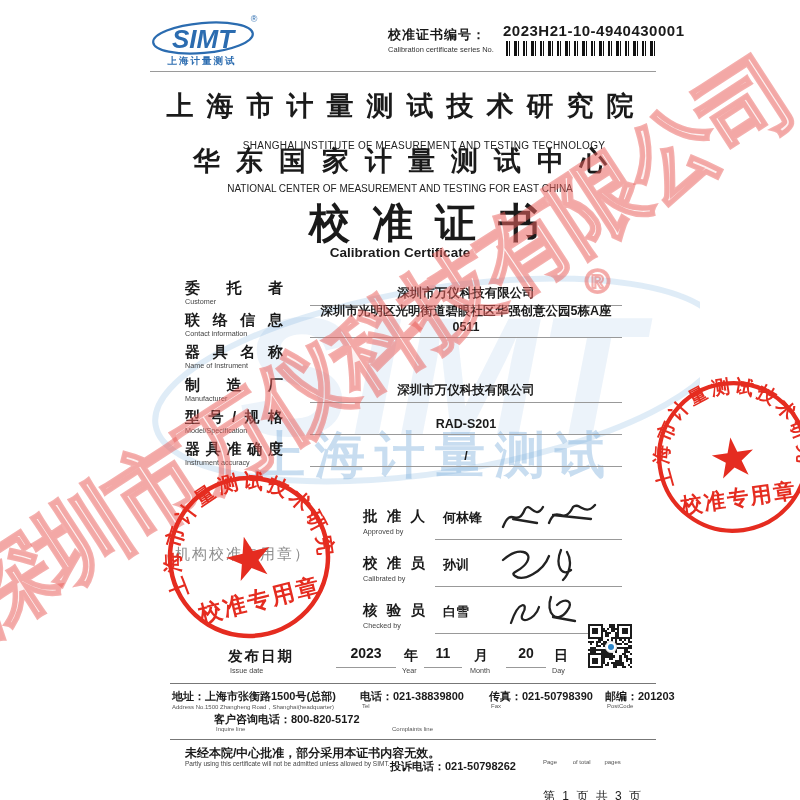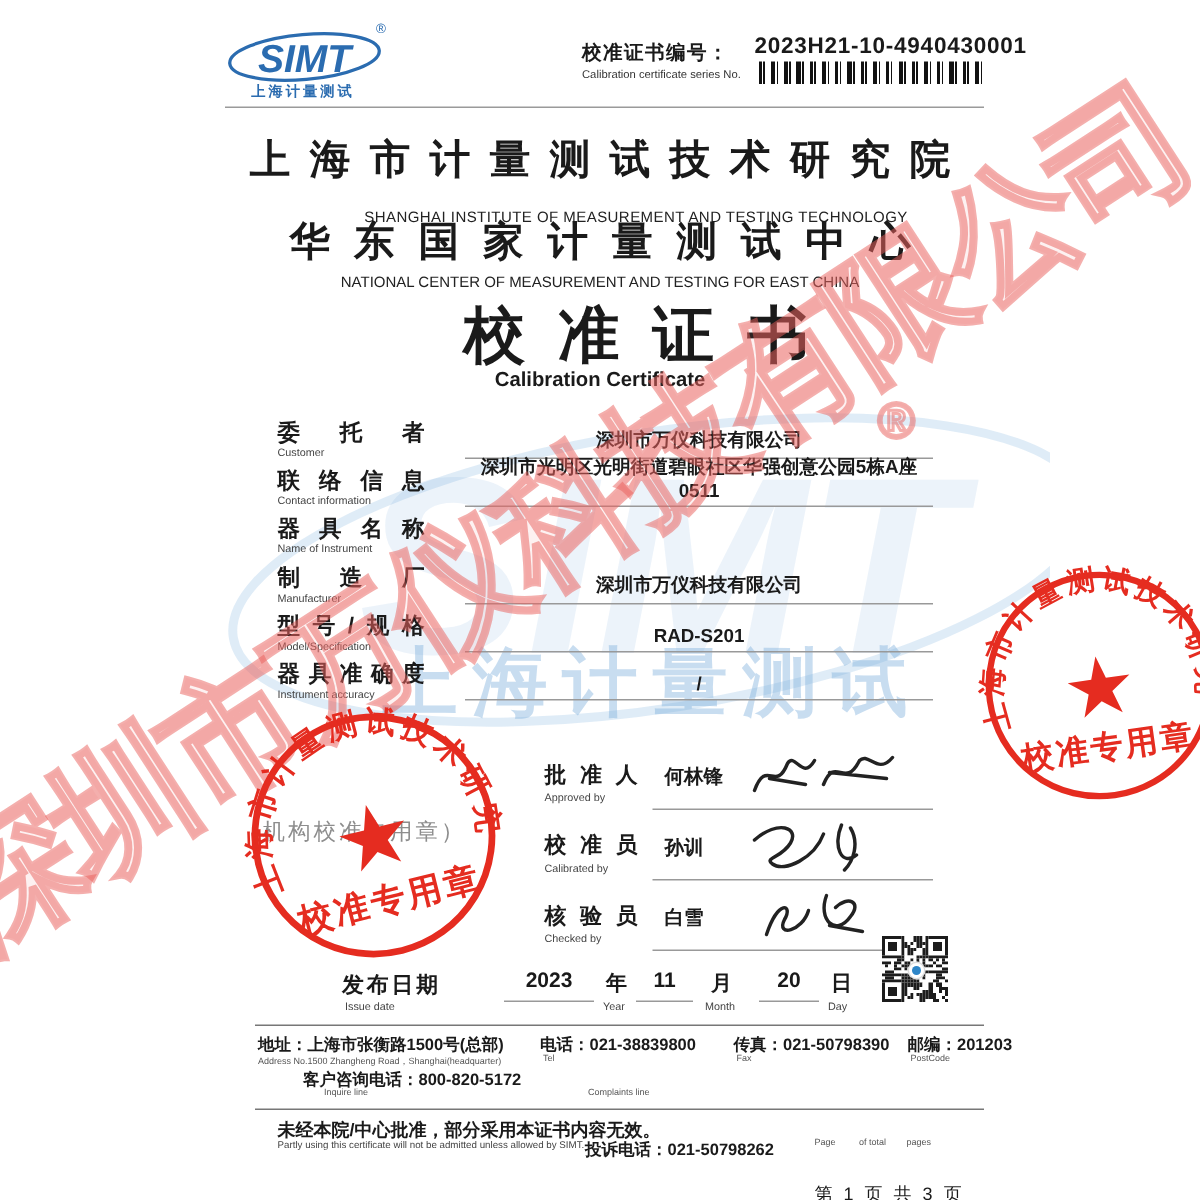--- a/index.html
+++ b/index.html
@@ -642,21 +642,21 @@
 
     <div class="foot"></div>
     <div class="fi" style="left:172px;top:689px;">地址：上海市张衡路1500号(总部)</div>
     <div class="fi-en" style="left:172px;top:703px;">Address No.1500 Zhangheng Road，Shanghai(headquarter)</div>
     <div class="fi" style="left:360px;top:689px;">电话：021-38839800</div>
     <div class="fi-en" style="left:362px;top:703px;">Tel</div>
     <div class="fi" style="left:489px;top:689px;">传真：021-50798390</div>
     <div class="fi-en" style="left:491px;top:703px;">Fax</div>
     <div class="fi" style="left:605px;top:689px;">邮编：201203</div>
     <div class="fi-en" style="left:607px;top:703px;">PostCode</div>
-    <div class="fi" style="left:202px;top:712px;">客户咨询电话：800-820-5172</div>
+    <div class="fi" style="left:214px;top:712px;">客户咨询电话：800-820-5172</div>
     <div class="fi-en" style="left:216px;top:726px;">Inquire line</div>
     <div class="fi" style="left:390px;top:712px;margin-top:47px;">投诉电话：021-50798262</div>
     <div class="fi-en" style="left:392px;top:726px;">Complaints line</div>
     <div class="hr-bot"></div>
 
     <div class="notice-cn">未经本院/中心批准，部分采用本证书内容无效。</div>
     <div class="notice-en">Partly using this certificate will not be admitted unless allowed by SIMT.</div>
     <div class="pagebox">
       <span>第</span>
       <span>1</span>

